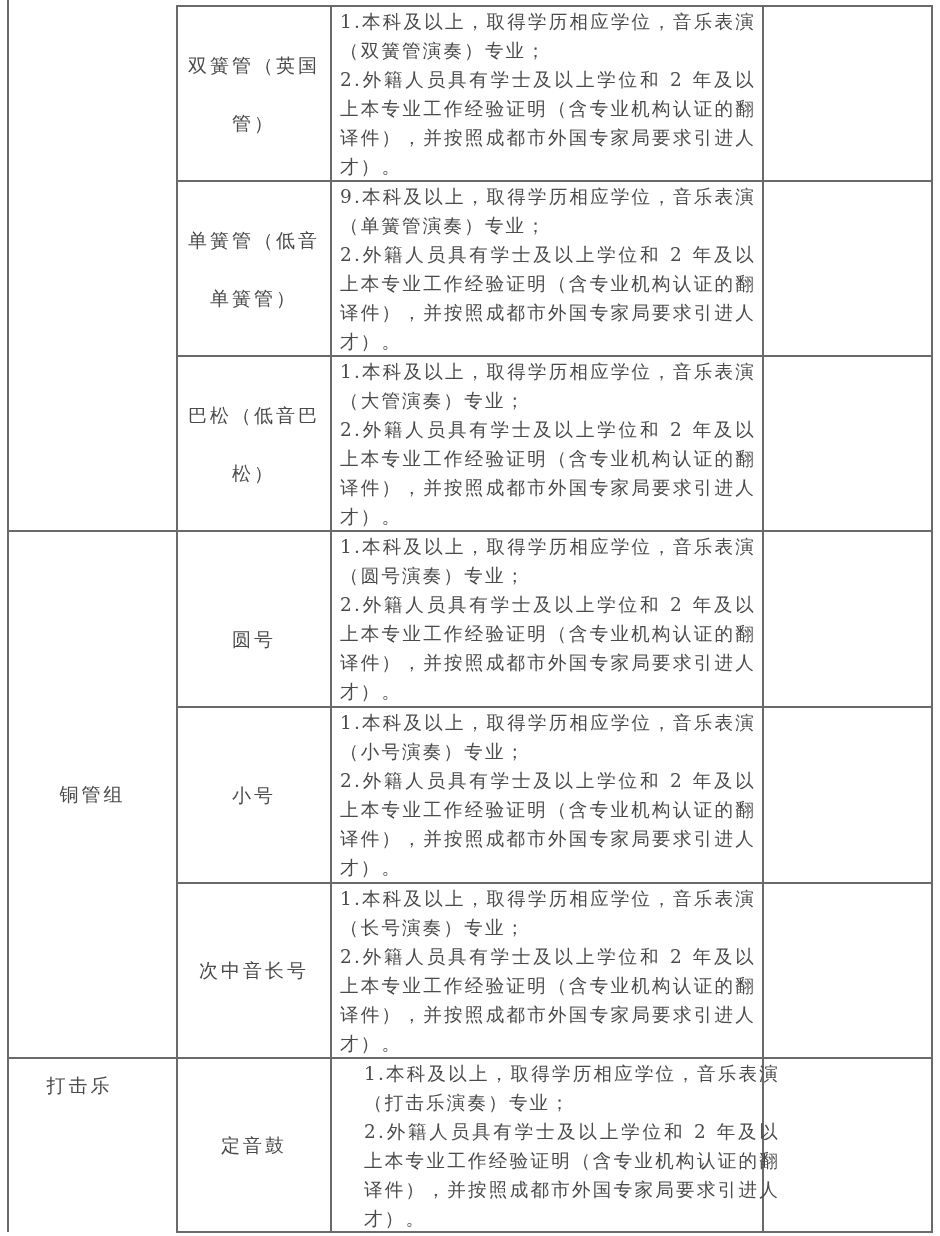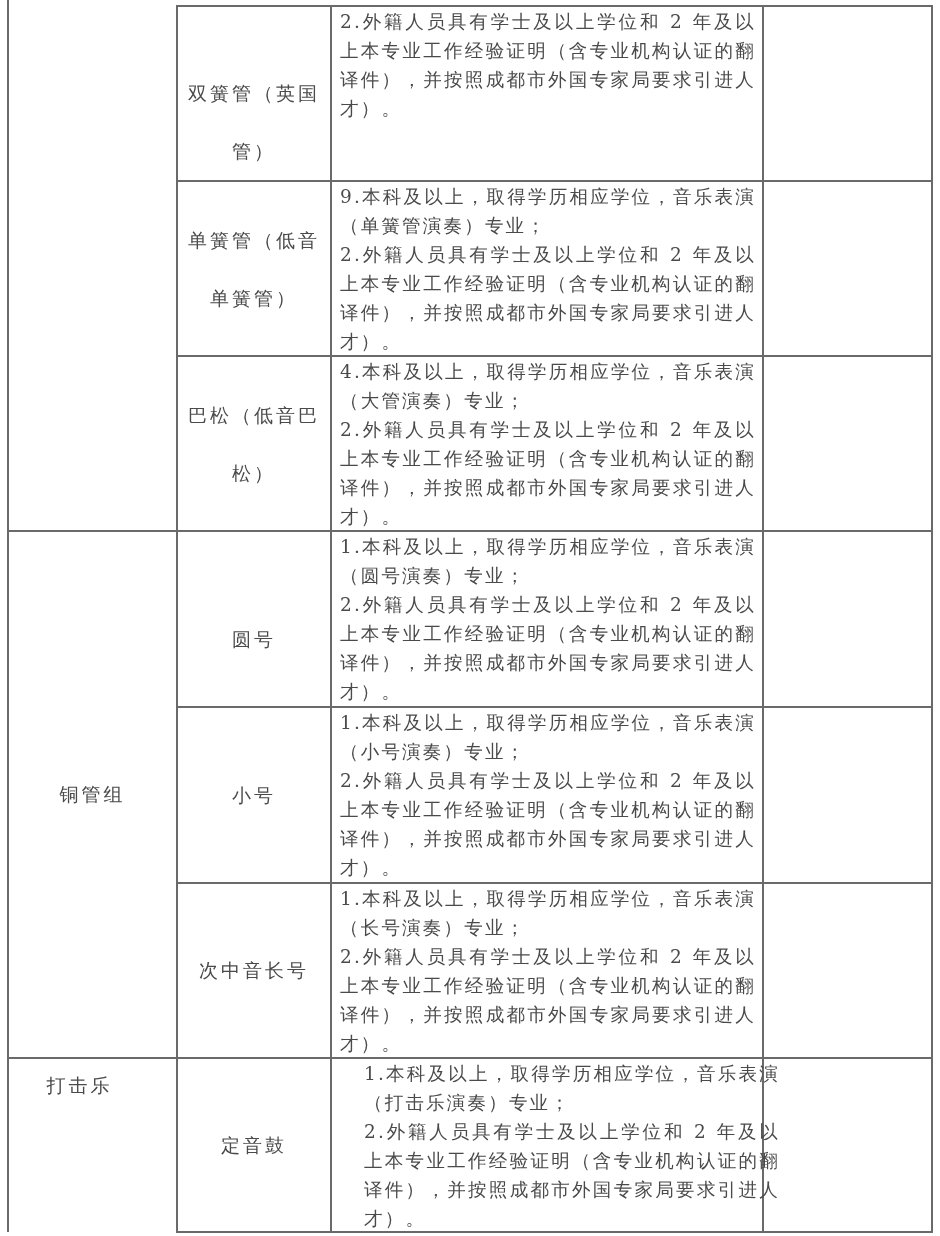--- a/index.html
+++ b/index.html
@@ -37,25 +37,26 @@
     <span></span>
   </div>
   <div class="cell" style="left:9px; top:532px; width:167px; height:525px;">
     <span>铜管组</span>
   </div>
   <div class="cell" style="left:9px; top:999px; width:133px; height:172px;padding-left:8px;">
     <span>打击乐</span>
   </div>
 
   <div>
-    <div class="cell" style="left:178px; top:7px; width:152px; height:173px; flex-direction:column; line-height:58px;margin-top:28px;">
+    <div class="cell" style="left:178px; top:7px; width:152px; height:173px; flex-direction:column; line-height:58px;">
       <span>双簧管（英国</span>
       <span>管）</span>
     </div>
     <div class="req" style="left:332px; top:7px; width:430px; height:173px;">
+      <p>1.本科及以上，取得学历相应学位，音乐表演（双簧管演奏）专业；</p>
       <p>2.外籍人员具有学士及以上学位和 2 年及以上本专业工作经验证明（含专业机构认证的翻译件），并按照成都市外国专家局要求引进人才）。</p>
     </div>
     <div class="cell" style="left:764px; top:7px; width:167px; height:173px;"></div>
   </div>
 
   <div>
     <div class="cell" style="left:178px; top:182px; width:152px; height:173px; flex-direction:column; line-height:58px;border-radius:21px;">
       <span>单簧管（低音</span>
       <span>单簧管）</span>
     </div>
@@ -65,21 +66,21 @@
     </div>
     <div class="cell" style="left:764px; top:182px; width:167px; height:173px;"></div>
   </div>
 
   <div>
     <div class="cell" style="left:178px; top:357px; width:152px; height:173px; flex-direction:column; line-height:58px;">
       <span>巴松（低音巴</span>
       <span>松）</span>
     </div>
     <div class="req" style="left:332px; top:357px; width:430px; height:173px;">
-      <p>4.本科及以上，取得学历相应学位，音乐表演（大管演奏）专业；</p>
+      <p>1.本科及以上，取得学历相应学位，音乐表演（大管演奏）专业；</p>
       <p>2.外籍人员具有学士及以上学位和 2 年及以上本专业工作经验证明（含专业机构认证的翻译件），并按照成都市外国专家局要求引进人才）。</p>
     </div>
     <div class="cell" style="left:764px; top:357px; width:167px; height:173px;"></div>
   </div>
 
   <div>
     <div class="cell" style="left:178px; top:532px; width:152px; height:214px;">
       <span>圆号</span>
     </div>
     <div class="req" style="left:332px; top:532px; width:430px; height:174px;">

